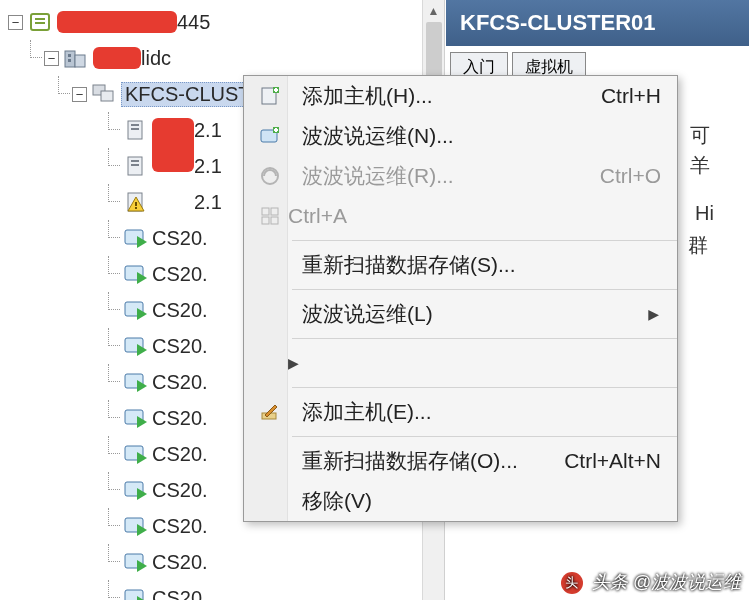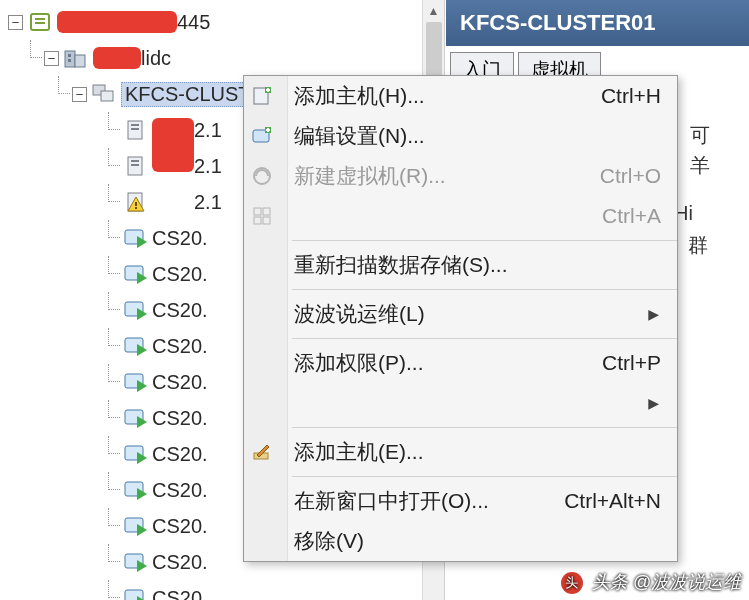--- a/index.html
+++ b/index.html
@@ -46,40 +46,39 @@
   position: absolute; left: 446px; top: 0; right: 0; height: 600px; background: #fff;
 }
 .right-header {
   background: #496c97; color: #fff; height: 46px; display: flex; align-items: center;
   padding-left: 14px; font-size: 22px; font-weight: bold;
   background: linear-gradient(#5276a2, #3f6089);
 }
 .tabs { display: flex; margin-top: 6px; }
 .tab {
   border: 1px solid #888; border-bottom: none; background: #eef0f3;
-  padding: 4px 12px; font-size: 19px; margin-left: 4px; cursor: pointer;
+  padding: 4px 12px; font-size: 16px; margin-left: 4px; cursor: pointer;
 }
 .right-body { padding: 10px; font-size: 20px; color: #333; }
 .right-body .snip { position: absolute; }
 
 .context-menu {
   position: absolute; left: 243px; top: 75px; width: 435px;
   background: #f5f5f5; border: 1px solid #999;
   box-shadow: 3px 3px 8px rgba(0,0,0,.25);
   z-index: 10;
 }
 .cm-gutter {
   position: absolute; left: 0; top: 0; bottom: 0; width: 44px;
   background: #eee; border-right: 1px solid #e1e1e1;
 }
 .cm-item {
   position: relative; display: flex; align-items: center;
-  height: 40px; padding-left: 0; font-size: 21px; color: #222;
+  height: 40px; padding-left: 8px; font-size: 21px; color: #222;
   cursor: default;
-  justify-content: space-between;
 }
 .cm-item.disabled { color: #9a9a9a; }
 .cm-icon { width: 36px; display: flex; align-items: center; justify-content: center; }
 .cm-label { flex: 1; padding-left: 14px; }
 .cm-shortcut { padding-right: 16px; color: inherit; }
 .cm-submenu { padding-right: 18px; font-size: 14px; color: #444; }
 .cm-sep { height: 1px; background: #d3d3d3; margin: 4px 0 4px 48px; }
 
 .watermark {
   position: absolute; right: 8px; bottom: 6px; color: #fff;
@@ -314,21 +313,21 @@
 
 <div class="right-pane">
   <div class="right-header">KFCS-CLUSTER01</div>
   <div class="tabs">
     <div class="tab">入门</div>
     <div class="tab">虚拟机</div>
   </div>
   <div class="right-body">
     <span class="snip" style="left:244px;top:122px">可</span>
     <span class="snip" style="left:244px;top:152px">羊</span>
-    <span class="snip" style="left:228px;top:202px">Hi</span>
+    <span class="snip" style="left:249px;top:202px">Hi</span>
     <span class="snip" style="left:242px;top:232px">群</span>
   </div>
 </div>
 
 <div class="context-menu">
   <div class="cm-gutter"></div>
 
   <div class="cm-item">
     <span class="cm-icon">
         <svg width="22" height="22">
@@ -344,31 +343,31 @@
 
   <div class="cm-item">
     <span class="cm-icon">
         <svg width="22" height="22">
           <rect x="2" y="5" width="16" height="12" rx="2" fill="#cfe4f5" stroke="#4a7aa8"></rect>
           <rect x="14" y="2" width="6" height="6" fill="#4eae4a"></rect>
           <rect x="16" y="3" width="2" height="4" fill="#fff"></rect>
           <rect x="15" y="4" width="4" height="2" fill="#fff"></rect>
         </svg>
       </span>
-    <span class="cm-label">编辑设置(N)...</span>
+    <span class="cm-label">波波说运维(N)...</span>
   </div>
 
   <div class="cm-item disabled">
     <span class="cm-icon">
         <svg width="22" height="22">
           <circle cx="11" cy="11" r="8" fill="none" stroke="#b4b4b4" stroke-width="2"></circle>
           <path d="M5 11 A6 6 0 0 1 17 11" fill="none" stroke="#b4b4b4" stroke-width="2"></path>
         </svg>
       </span>
-    <span class="cm-label">新建虚拟机(R)...</span>
+    <span class="cm-label">波波说运维(R)...</span>
     <span class="cm-shortcut">Ctrl+O</span>
   </div>
 
   <div class="cm-item disabled">
     <span class="cm-icon">
         <svg width="22" height="22">
           <rect x="3" y="3" width="7" height="7" fill="none" stroke="#b4b4b4"></rect>
           <rect x="12" y="3" width="7" height="7" fill="none" stroke="#b4b4b4"></rect>
           <rect x="3" y="12" width="7" height="7" fill="none" stroke="#b4b4b4"></rect>
           <rect x="12" y="12" width="7" height="7" fill="none" stroke="#b4b4b4"></rect>
@@ -387,25 +386,20 @@
   <div class="cm-sep"></div>
 
   <div class="cm-item">
     <span class="cm-icon"></span>
     <span class="cm-label">波波说运维(L)</span>
     <span class="cm-submenu">▶</span>
   </div>
 
   <div class="cm-sep"></div>
 
-  <div class="cm-item">
-    <span class="cm-icon"></span>
-    <span class="cm-label">添加权限(P)...</span>
-    <span class="cm-shortcut">Ctrl+P</span>
-  </div>
 
   <div class="cm-item">
     <span class="cm-icon"></span>
     <span class="cm-submenu">▶</span>
   </div>
 
   <div class="cm-sep"></div>
 
   <div class="cm-item">
     <span class="cm-icon">
@@ -414,21 +408,21 @@
           <path d="M6 14 L16 4 L18 6 L8 16 Z" fill="#d98f2e" stroke="#8a5a18"></path>
         </svg>
       </span>
     <span class="cm-label">添加主机(E)...</span>
   </div>
 
   <div class="cm-sep"></div>
 
   <div class="cm-item">
     <span class="cm-icon"></span>
-    <span class="cm-label">在新窗口中打开(O)...</span>
+    <span class="cm-label">重新扫描数据存储(O)...</span>
     <span class="cm-shortcut">Ctrl+Alt+N</span>
   </div>
 
   <div class="cm-item">
     <span class="cm-icon"></span>
     <span class="cm-label">移除(V)</span>
   </div>
 
 </div>
 

